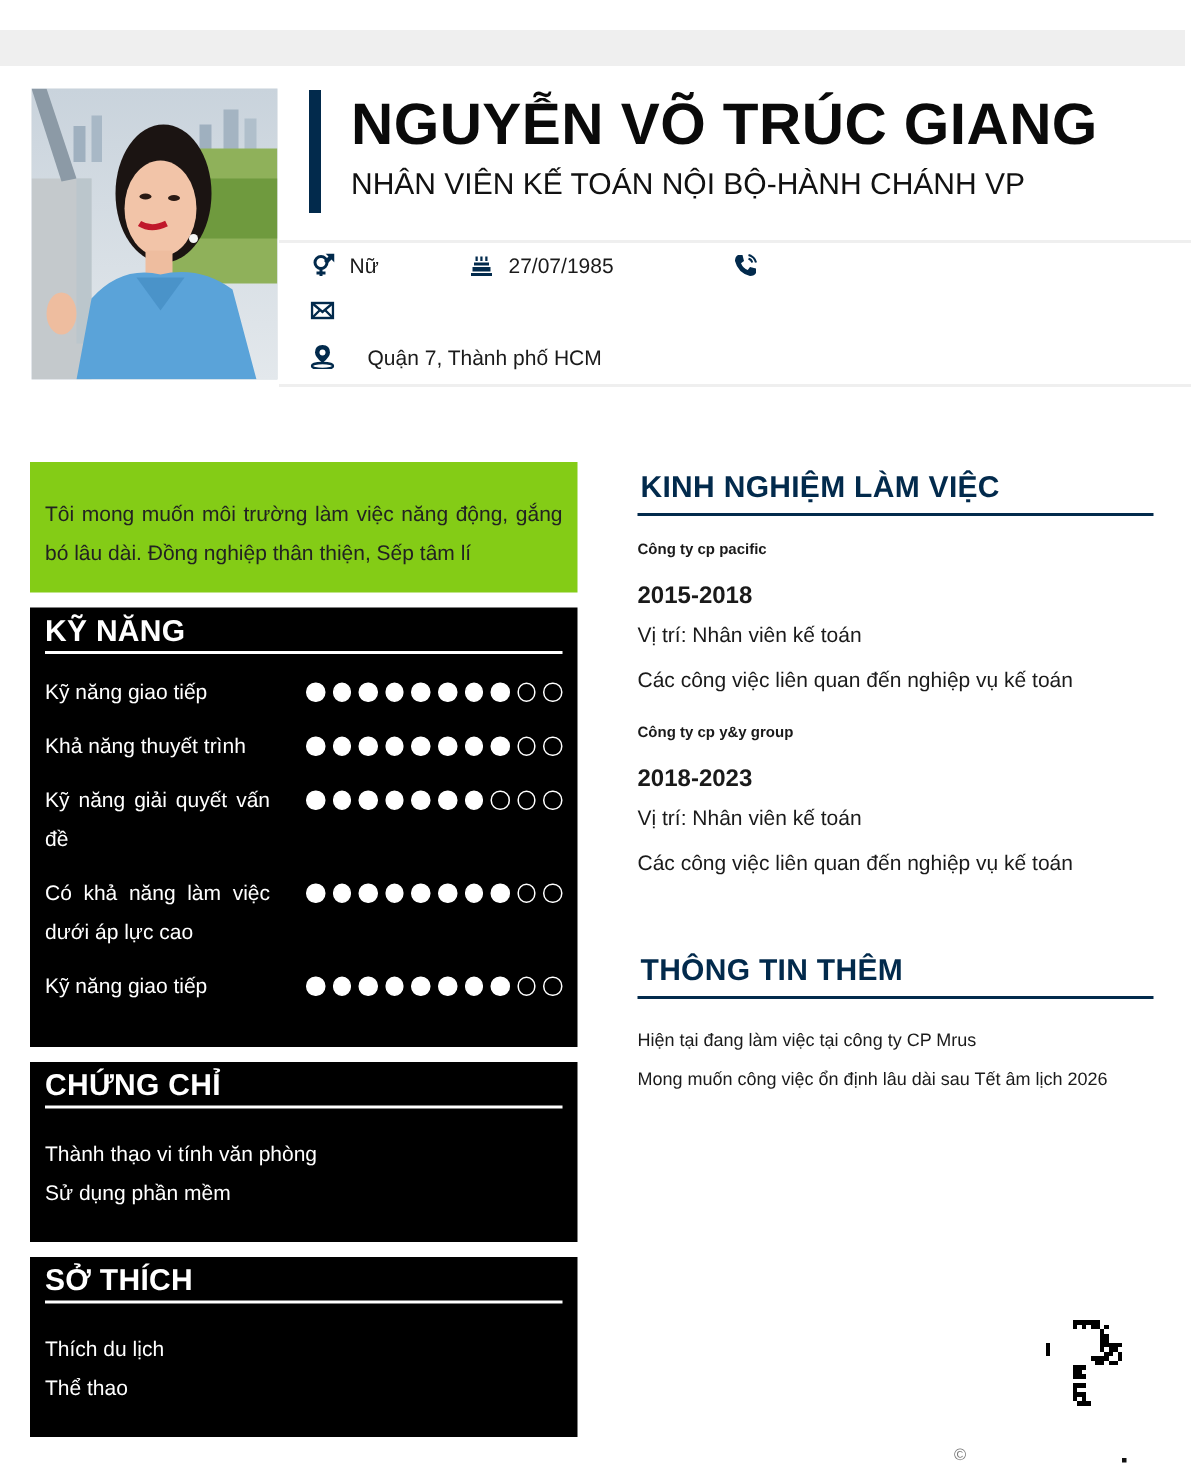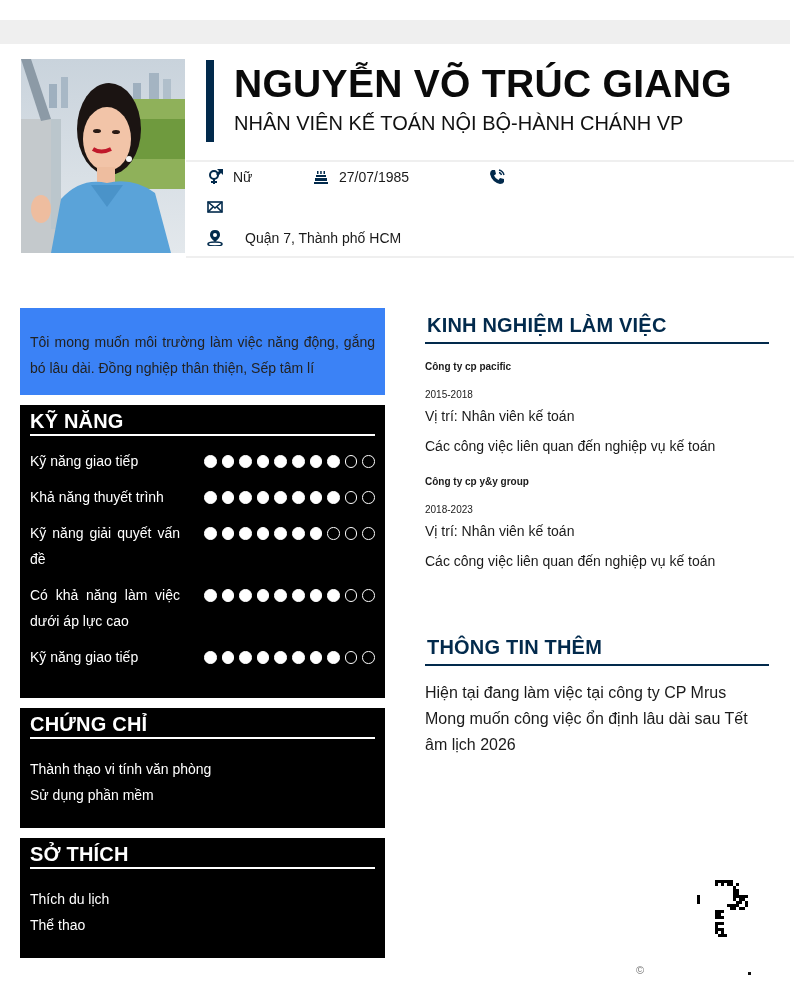--- a/index.html
+++ b/index.html
@@ -14,21 +14,21 @@
     .name-block { position: absolute; left: 206px; top: 60px; width: 594px; height: 82px; }
     .name-bar { position: absolute; left: 0; top: 0; width: 8px; height: 82px; background: #022a4c; }
     .full-name { position: absolute; left: 28px; top: 2px; font-size: 39px; font-weight: bold; color: #0a0a0a; letter-spacing: 0.3px; white-space: nowrap; }
     .job-title { position: absolute; left: 28px; top: 52px; font-size: 20px; color: #111; white-space: nowrap; }
 
     .contact-box { position: absolute; left: 186px; top: 160px; width: 608px; height: 98px; border-top: 2px solid #efefef; border-bottom: 2px solid #efefef; }
     .contact-item { position: absolute; display: flex; align-items: center; font-size: 14px; color: #1a1a1a; white-space: nowrap; }
     .contact-item .ic { width: 18px; height: 18px; display: inline-flex; align-items: center; justify-content: center; margin-right: 9px; color: #022a4c; }
     .contact-item .ic svg { width: 16px; height: 16px; fill: #022a4c; }
 
-    .objective { position: absolute; left: 20px; top: 308px; width: 365px; height: 87px; background: #3b82f6; padding: 21px 10px 0 10px; font-size: 14px; line-height: 26px; text-align: justify; color: #222; }
+    .objective { position: absolute; left: 20px; top: 308px; width: 365px; height: 87px; background: #84cc16; padding: 21px 10px 0 10px; font-size: 14px; line-height: 26px; text-align: justify; color: #222; }
 
     .dark-panel { position: absolute; left: 20px; width: 365px; background: #000000; color: #ffffff; padding: 0 10px; }
     .panel-title { font-size: 20px; font-weight: bold; color: #ffffff; padding-top: 5px; height: 31px; border-bottom: 2px solid #ffffff; letter-spacing: 0.2px; }
     .skills { top: 405px; height: 293px; }
     .skill-row { display: flex; justify-content: space-between; align-items: flex-start; margin-top: 10px; }
     .skill-row:first-of-type { margin-top: 12px; }
     .skill-name { width: 150px; font-size: 14px; line-height: 26px; text-align: justify; }
     .dots { display: flex; gap: 5px; padding-top: 7px; }
     .dot { width: 12.6px; height: 12.6px; border-radius: 50%; border: 1.3px solid #ffffff; }
     .dot.filled { background: #ffffff; }
@@ -37,25 +37,25 @@
     .hobbies { top: 838px; height: 120px; }
     .panel-list { padding-top: 17px; }
     .panel-list div { font-size: 14px; line-height: 26px; }
 
     .right-col { position: absolute; left: 425px; width: 344px; }
     .section-title { font-size: 20px; font-weight: bold; color: #022a4c; padding-left: 2px; height: 34px; border-bottom: 2px solid #022a4c; padding-top: 4px; letter-spacing: 0.2px; }
     .exp { top: 310px; }
     .job { margin-top: 17px; }
     .job + .job { margin-top: 22px; }
     .company { font-size: 10px; font-weight: bold; }
-    .period { font-size: 10px; font-weight: normal; margin-top: 17px; }
+    .period { font-size: 16px; font-weight: bold; margin-top: 17px; }
     .position { font-size: 14px; margin-top: 8px; }
     .desc { font-size: 14px; margin-top: 14px; }
     .more { top: 632px; }
-    .more-text { margin-top: 14px; font-size: 16px; line-height: 26px; }
+    .more-text { margin-top: 14px; font-size: 12px; line-height: 26px; }
     .more-text div { text-align: left; }
 
     .qr { position: absolute; left: 697px; top: 880px; width: 72px; height: 72px; }
     .copyright { position: absolute; left: 636px; top: 964px; font-size: 11px; color: #777; }
     .dot-mark { position: absolute; left: 748px; top: 972px; width: 3px; height: 3px; background: #111; }
   </style>
 </head>
 <body>
 
 <div class="top-strip"></div>

